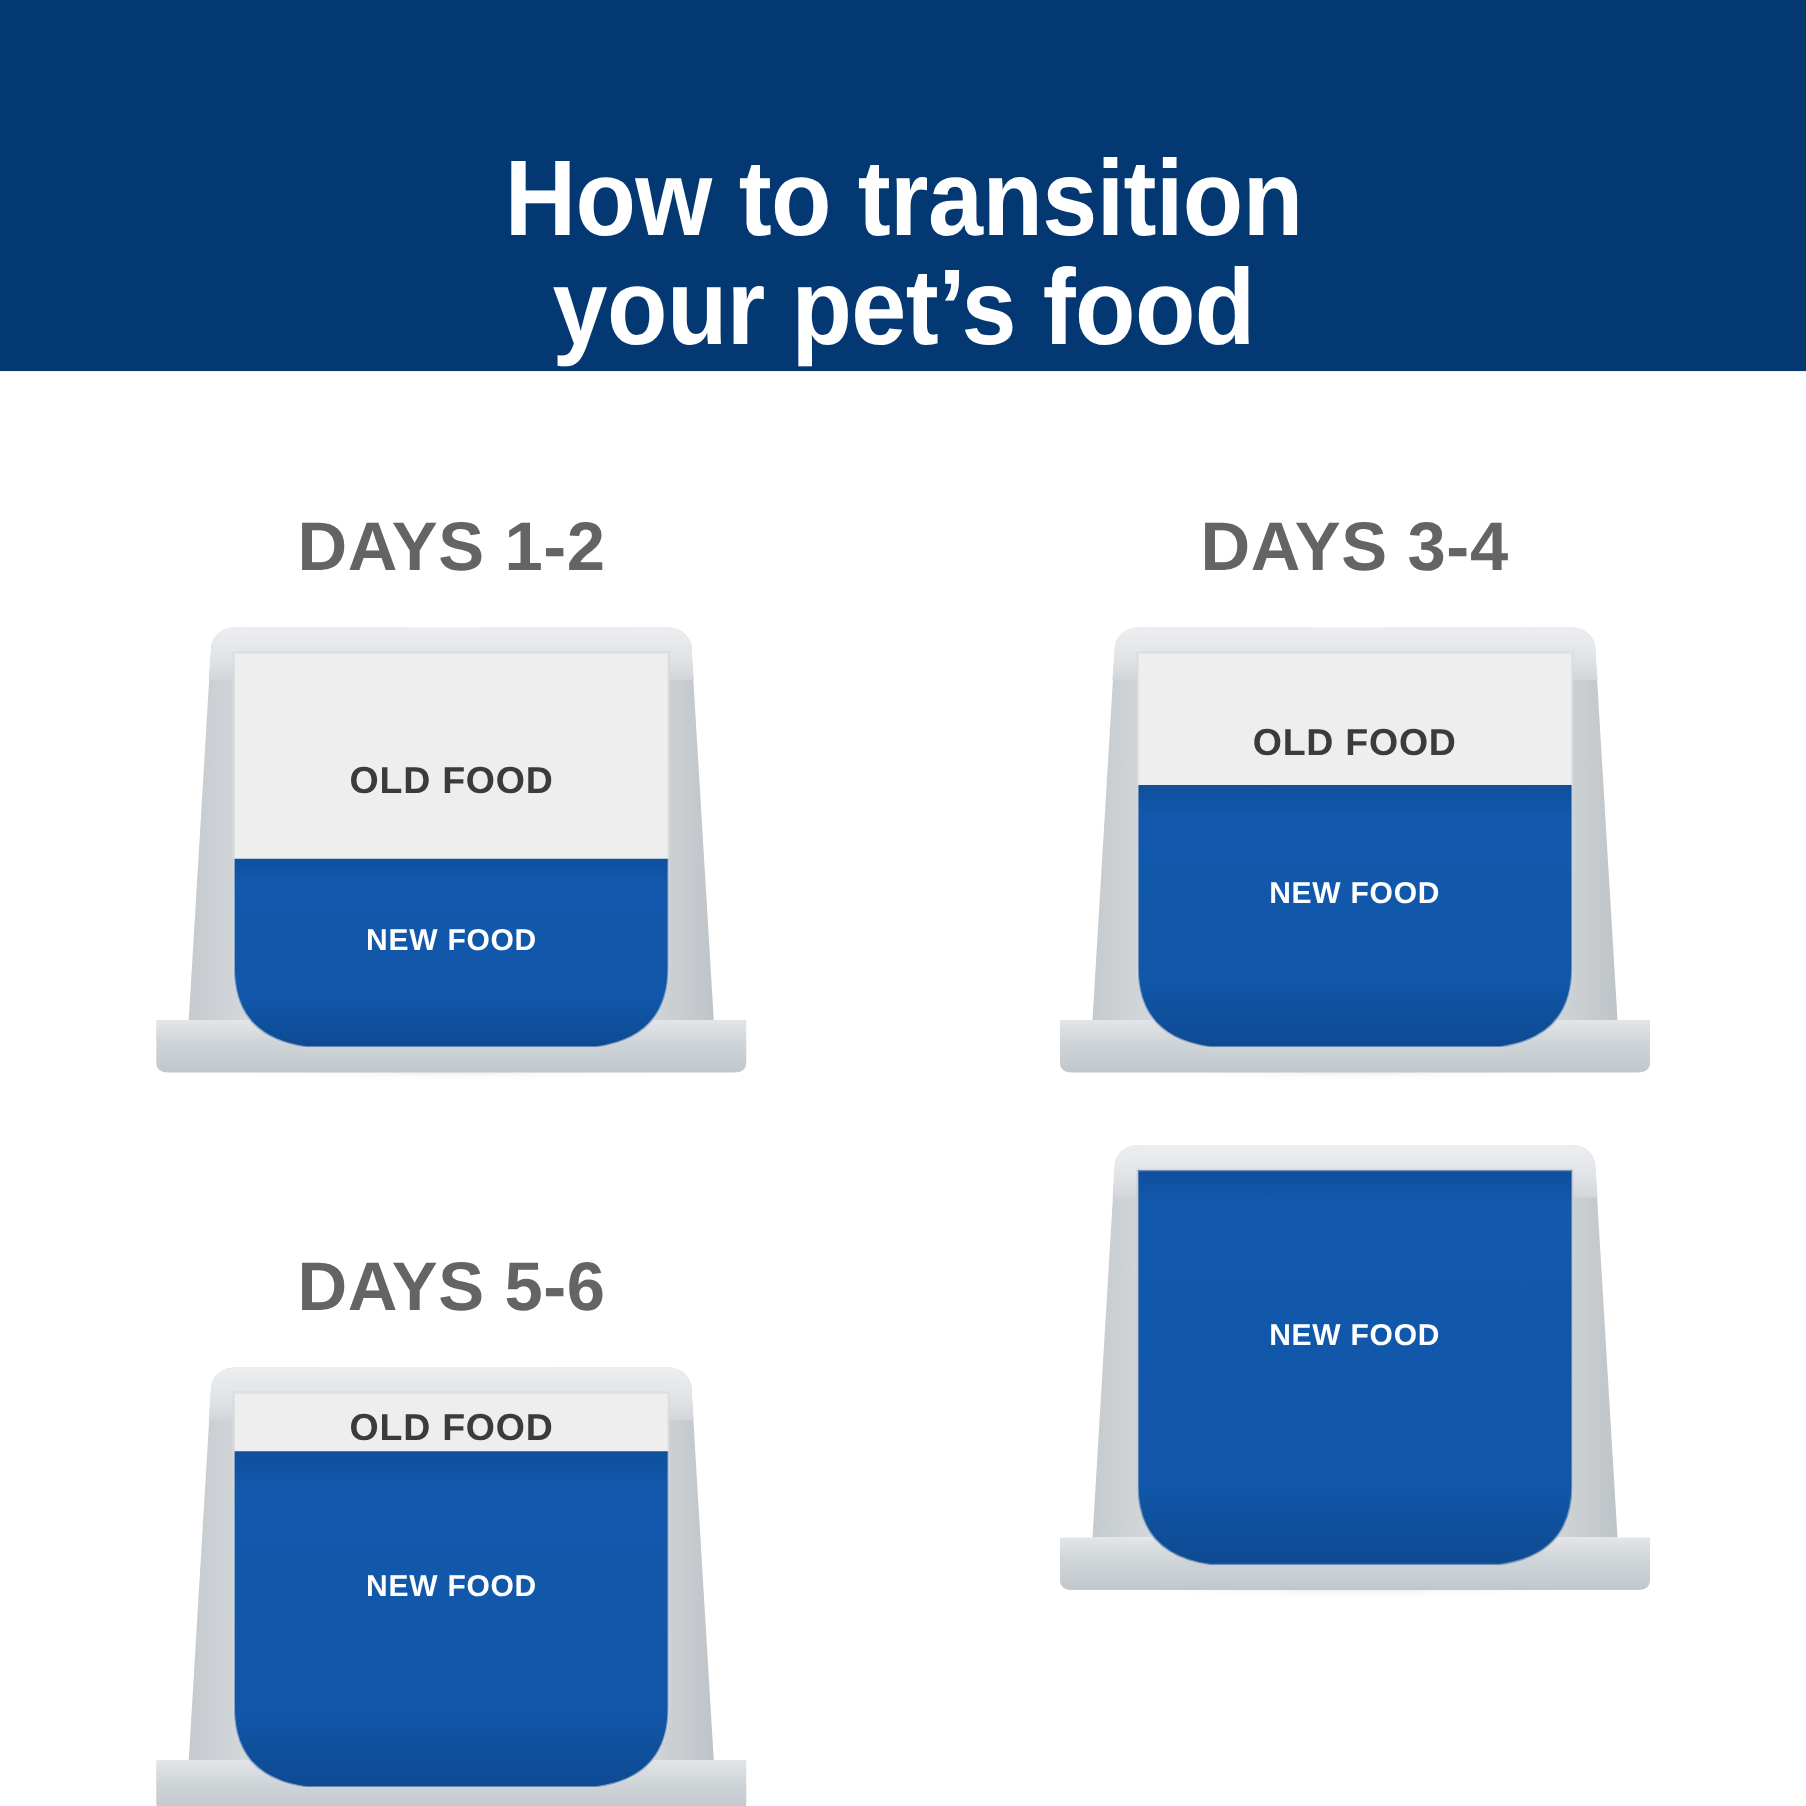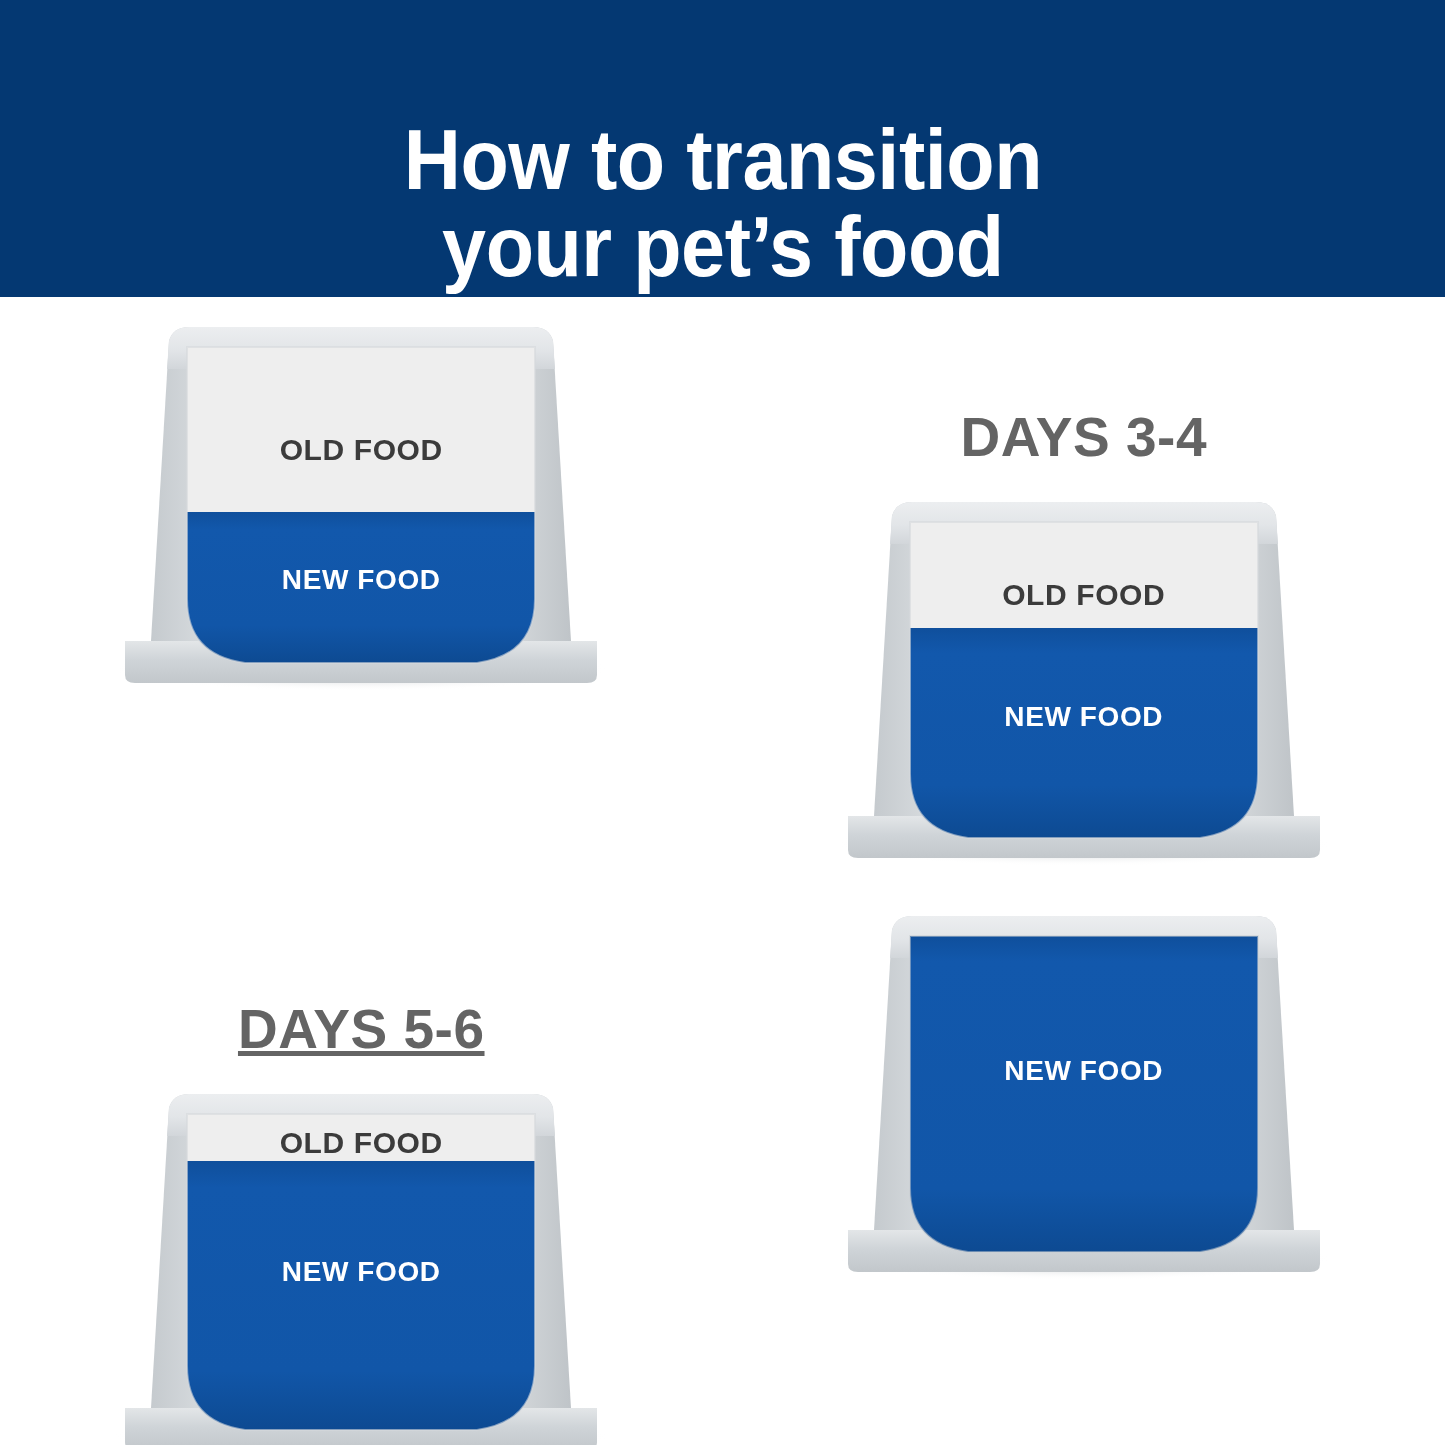--- a/index.html
+++ b/index.html
@@ -59,21 +59,21 @@
     font-family: "Liberation Sans", sans-serif;
     font-weight: bold;
     font-size: 55px;
     letter-spacing: 0.5px;
     margin: 0;
     height: 70px;
     display: flex;
     align-items: center;
   }
   .panel-row-1 .panel-label { margin-top: 105px; }
-  .panel-row-2 .panel-label { margin-top: 108px; text-decoration: underline; }
+  .panel-row-2 .panel-label { margin-top: 108px; }
 
   .bowl-wrap {
     position: relative;
     width: 640px;
     height: 400px;
     margin-top: 14px;
   }
   .bowl-svg {
     display: block;
     width: 640px;
@@ -90,35 +90,36 @@
     font-weight: bold;
     pointer-events: none;
   }
   .label-old {
     color: #3b3b3b;
     font-size: 30px;
     letter-spacing: 0.6px;
   }
   .label-new {
     color: #ffffff;
-    font-size: 28px;
+    font-size: 24px;
     letter-spacing: 0.6px;
   }
 </style>
 </head>
 <body>
 
 <div class="header">
   <h1 class="header-title">How to transition
 your pet’s food</h1>
 </div>
 
 <div class="grid">
 
   <div class="panel panel-row-1">
+    <div class="panel-label">DAYS 1-2</div>
     <div class="bowl-wrap">
       <svg class="bowl-svg" viewBox="0 0 640 400">
         <defs>
           <linearGradient id="bodyg1" x1="0" y1="0" x2="1" y2="0">
             <stop offset="0" stop-color="#c5cace"></stop>
             <stop offset="0.14" stop-color="#d8dcdf"></stop>
             <stop offset="0.5" stop-color="#e6e9ea"></stop>
             <stop offset="0.86" stop-color="#d4d8db"></stop>
             <stop offset="1" stop-color="#bfc4c8"></stop>
           </linearGradient>

